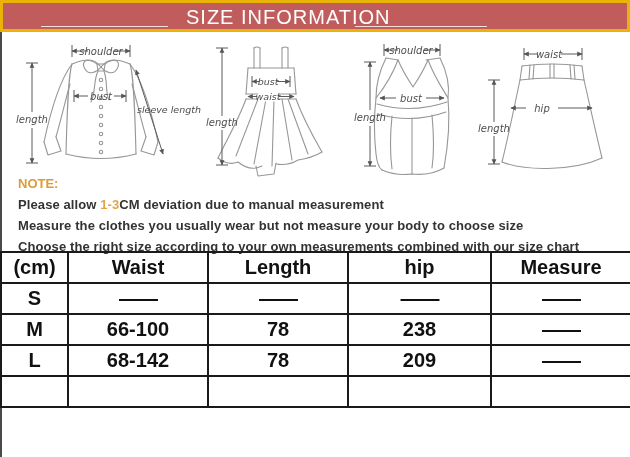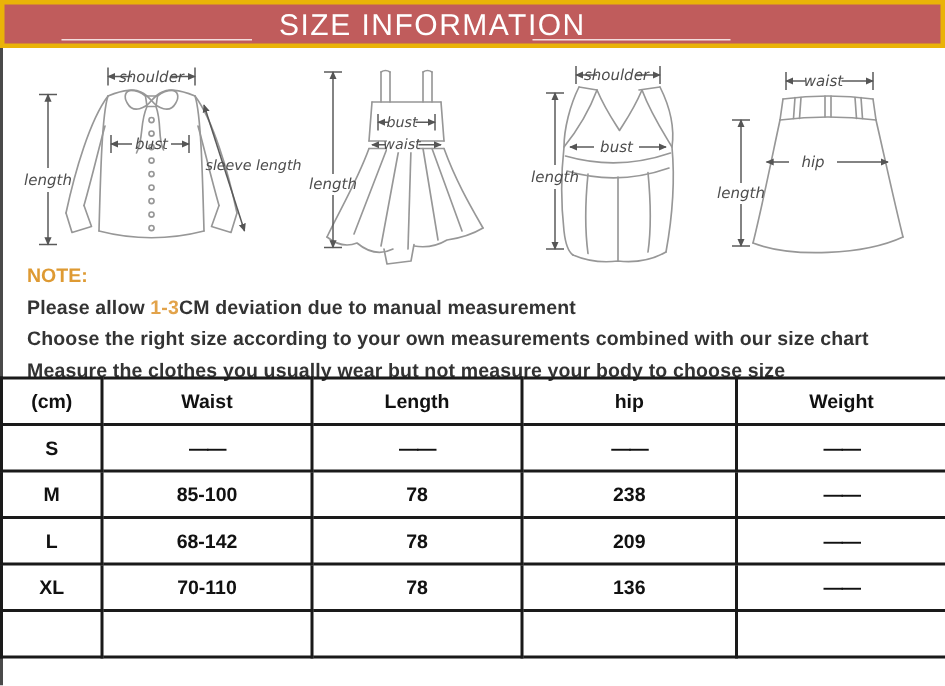--- a/index.html
+++ b/index.html
@@ -35,21 +35,21 @@
   .note{position:absolute;left:18px;top:176px;width:600px;}
   .note-heading{font-size:13px;font-weight:700;margin:0 0 6px 0;}
   .note-line{font-size:13px;font-weight:700;color:#333333;margin:0 0 6px 0;letter-spacing:0.1px;}
   
   table.size-table{
     position:absolute;left:0;top:251px;width:630px;
     border-collapse:collapse;table-layout:fixed;
   }
   .size-table th,.size-table td{
     border:2px solid #1a1a1a;height:29px;text-align:center;vertical-align:middle;
-    font-size:13px;font-weight:700;color:#111111;padding:0;
+    font-size:20px;font-weight:700;color:#111111;padding:0;
     font-family:"Liberation Sans",sans-serif;
   }
   .size-table .dash{letter-spacing:-1px;}
 </style>
 </head>
 <body>
 
 <div class="banner">
   <div class="banner-line left"></div>
   <div class="banner-title">SIZE INFORMATION</div>
@@ -239,68 +239,61 @@
   </g>
   <text class="dim-label" x="71" y="19.5">waist</text>
   <text class="dim-label" x="64" y="73.5">hip</text>
   <text class="dim-label" x="16" y="94">length</text>
 </svg>
 </div>
 
 <div class="note">
   <p class="note-heading" style="color:#de9a33;">NOTE:</p>
   <p class="note-line"><span>Please allow </span><span style="color:#e2a34b;">1-3</span><span>CM deviation due to manual measurement</span></p>
+  <p class="note-line">Measure the clothes you usually wear but not measure your body to choose size</p>
   <p class="note-line">Choose the right size according to your own measurements combined with our size chart</p>
-  <p class="note-line">Measure the clothes you usually wear but not measure your body to choose size</p>
 </div>
 
 <table class="size-table">
   <colgroup>
     <col style="width:67px">
       <col style="width:140px">
       <col style="width:140px">
       <col style="width:143px">
       <col style="width:140px">
   </colgroup>
   <thead>
     <tr>
       <th>(cm)</th>
       <th>Waist</th>
       <th>Length</th>
       <th>hip</th>
-      <th>Weight</th>
+      <th>Measure</th>
     </tr>
   </thead>
   <tbody>
     <tr>
       <td>S</td>
       <td class="dash">——</td>
       <td class="dash">——</td>
       <td class="dash">——</td>
       <td class="dash">——</td>
     </tr>
     <tr>
       <td>M</td>
-      <td>85-100</td>
+      <td>66-100</td>
       <td>78</td>
       <td>238</td>
       <td class="dash">——</td>
     </tr>
     <tr>
       <td>L</td>
       <td>68-142</td>
       <td>78</td>
       <td>209</td>
-      <td class="dash">——</td>
-    </tr>
-    <tr>
-      <td>XL</td>
-      <td>70-110</td>
-      <td>78</td>
-      <td>136</td>
       <td class="dash">——</td>
     </tr>
     <tr>
       <td></td>
         <td></td>
         <td></td>
         <td></td>
         <td></td>
     </tr>
   </tbody>

